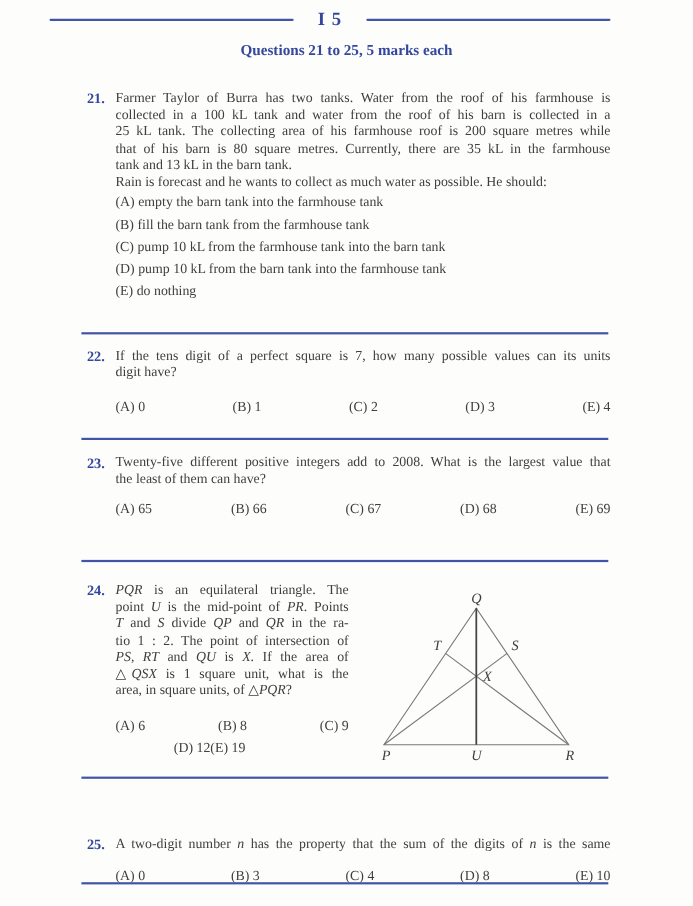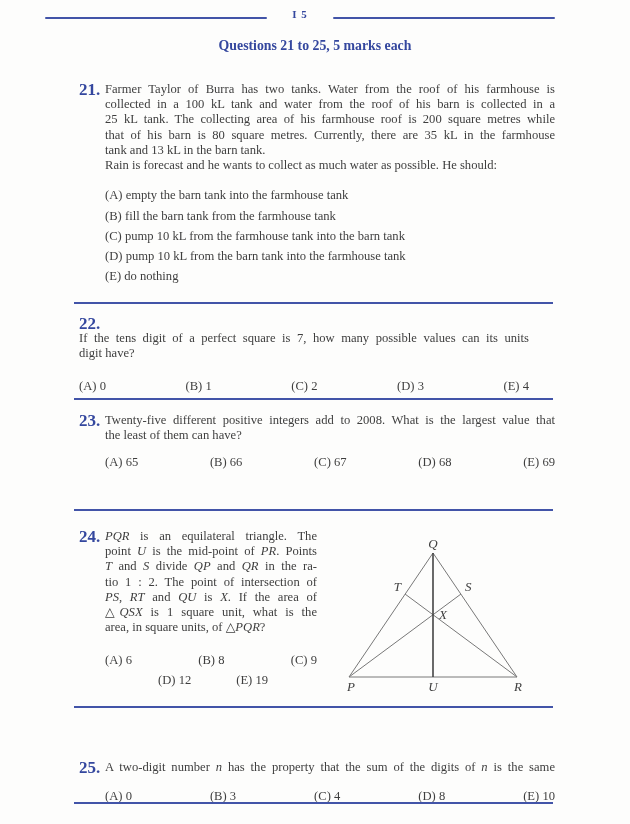--- a/index.html
+++ b/index.html
@@ -5,41 +5,41 @@
   html,body { margin:0; padding:0; background:#e8e8e8; }
   .page {
     position:relative; width:630px; height:824px; margin:0 auto;
     background:#fdfdfc;
     font-family:"Liberation Serif","DejaVu Serif",serif;
     color:#3e3e3e; overflow:hidden;
   }
   .hline { position:absolute; height:2px; background:#4254a8; border-radius:1px; }
   .page-label {
     position:absolute; top:8px; left:267px; width:66px; text-align:center;
-    font-weight:bold; color:#34479e; font-size:11px; letter-spacing:1px;
+    font-weight:bold; color:#34479e; font-size:17px; letter-spacing:1px;
   }
   .section-title {
     position:absolute; top:38px; left:0; width:630px; text-align:center;
     font-weight:bold; color:#34479e; font-size:13.8px;
   }
   .divider { position:absolute; left:74px; width:479px; height:2px; background:#4254a8; }
   .question { position:absolute; left:79px; display:flex; }
-  .qnum { flex:none; width:26px; font-weight:bold; color:#34479e; font-size:17px; line-height:15.2px; }
+  .qnum { flex:none; width:26px; font-weight:bold; color:#34479e; font-size:13px; line-height:15.2px; }
   .qbody { font-size:12.6px; line-height:15.2px; }
   .w450 { width:450px; }
   .w212 { width:212px; }
   .jl { text-align:justify; text-align-last:justify; }
-  .optlist { margin-top:12px; }
+  .optlist { }
   .optlist > div { line-height:20.3px; }
   .optrow { display:flex; justify-content:space-between; }
   .mt17 { margin-top:17px; }
   .mt12 { margin-top:12px;text-align:center; }
   .mt14 { margin-top:14px; }
   .optrow3 { display:flex; justify-content:space-between; margin-top:15px; line-height:20px;align-items:flex-end; }
-  .optrow2 { display:flex; padding-left:53px; gap:45px; line-height:20px; }
+  .optrow2 { display:flex; padding-left:53px; line-height:20px; }
   .diagram { position:absolute; left:340px; top:535px; }
   .diagram text { font-family:"Liberation Serif","DejaVu Serif",serif; font-style:italic; font-size:13px; fill:#3e3e3e; }
 </style>
 </head>
 <body>
 
 <div class="page">
 
   <div class="hline" style="top:17px; left:45px; width:222px;"></div>
   <div class="page-label">I 5</div>
@@ -60,21 +60,21 @@
         <div>(B) fill the barn tank from the farmhouse tank</div>
         <div>(C) pump 10 kL from the farmhouse tank into the barn tank</div>
         <div>(D) pump 10 kL from the barn tank into the farmhouse tank</div>
         <div>(E) do nothing</div>
       </div>
     </div>
   </div>
 
   <div class="divider" style="top:302px;"></div>
 
-  <div class="question" style="top:316px;flex-direction:column;">
+  <div class="question" style="top:316px;">
     <div class="qnum">22.</div>
     <div class="qbody w450">
       <div class="jl">If the tens digit of a perfect square is 7, how many possible values can its units</div>
       <div>digit have?</div>
       <div class="optrow mt17">
         <span>(A) 0</span>
         <span>(B) 1</span>
         <span>(C) 2</span>
         <span>(D) 3</span>
         <span>(E) 4</span>

